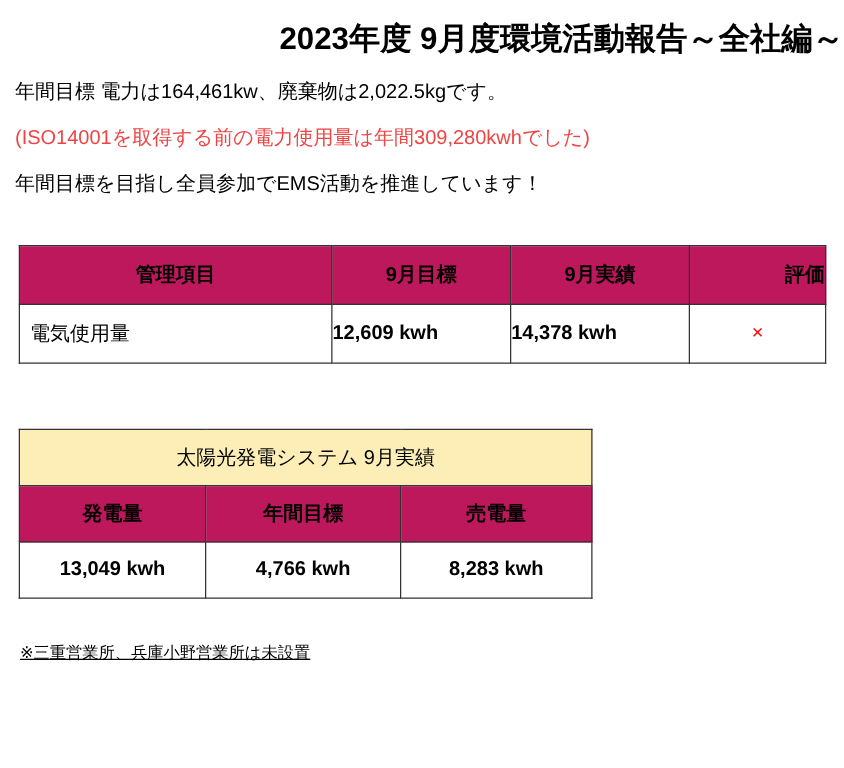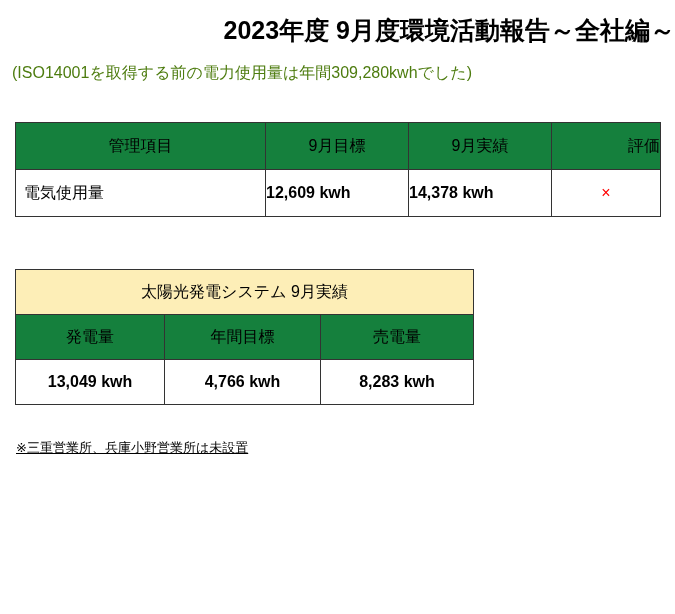--- a/index.html
+++ b/index.html
@@ -26,43 +26,43 @@
     margin: 4px 0 16px 2px;
     white-space: nowrap;
     text-align: right;
   }
   .para {
     font-size: 16px;
     margin: 0 0 16px 2px;
     white-space: nowrap;
   }
   .para.red {
-    color: #4d7c0f;
+    color: #ef4444;
   }
   .spacer-1 { height: 22px; }
 
   table {
     border-collapse: collapse;
     table-layout: fixed;
   }
   table.main {
     margin-left: 5px;
     border: 1px solid #333333;
   }
   table.main td, table.main th {
     border: 1px solid #333333;
     font-size: 16px;
     padding: 0;
     height: 46px;
     vertical-align: middle;
   }
   .hdr {
-    background: #15803d;
+    background: #be185d;
     text-align: center;
-    font-weight: normal;
+    font-weight: bold;
   }
   .col-item   { width: 249px; }
   .col-target { width: 142px; }
   .col-actual { width: 142px; }
   .col-eval   { width: 108px; text-align: right; }
 
   .cell-label {
     text-align: left;
     padding-left: 8px !important;
   }
@@ -115,21 +115,23 @@
     text-decoration: underline;
   }
 </style>
 </head>
 <body>
 
 <div class="page">
 
   <div class="title">2023年度 9月度環境活動報告～全社編～</div>
 
+  <div class="para">年間目標 電力は164,461kw、廃棄物は2,022.5kgです。</div>
   <div class="para red">(ISO14001を取得する前の電力使用量は年間309,280kwhでした)</div>
+  <div class="para">年間目標を目指し全員参加でEMS活動を推進しています！</div>
 
   <div class="spacer-1"></div>
 
   <table class="main">
     <tbody>
         <tr>
       <th class="hdr col-item">管理項目</th>
       <th class="hdr col-target">9月目標</th>
       <th class="hdr col-actual">9月実績</th>
       <th class="hdr col-eval">評価</th>

